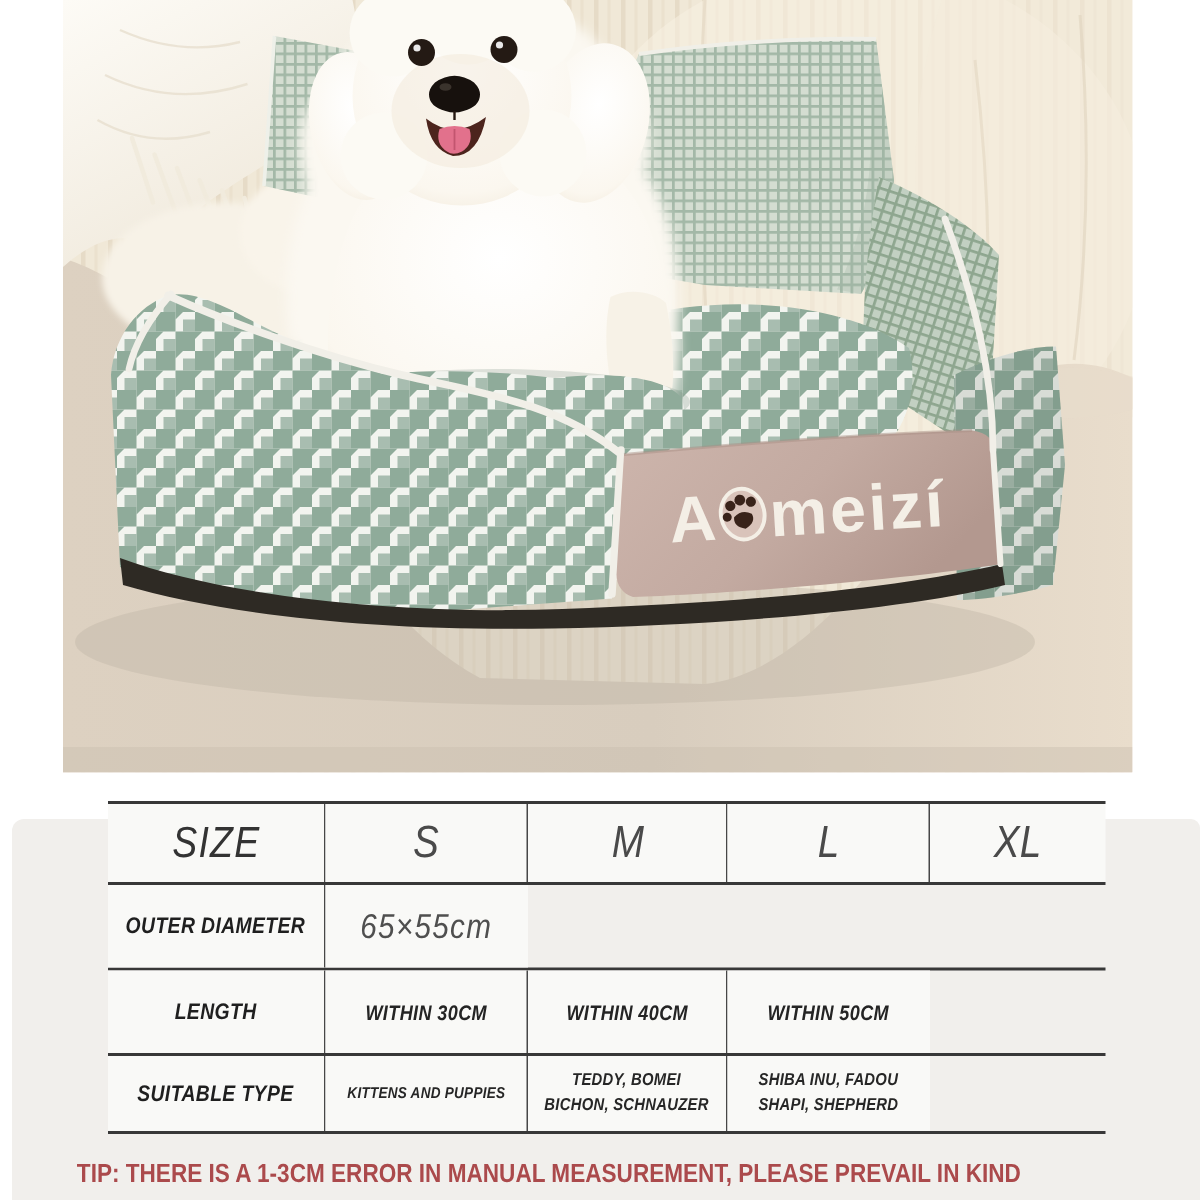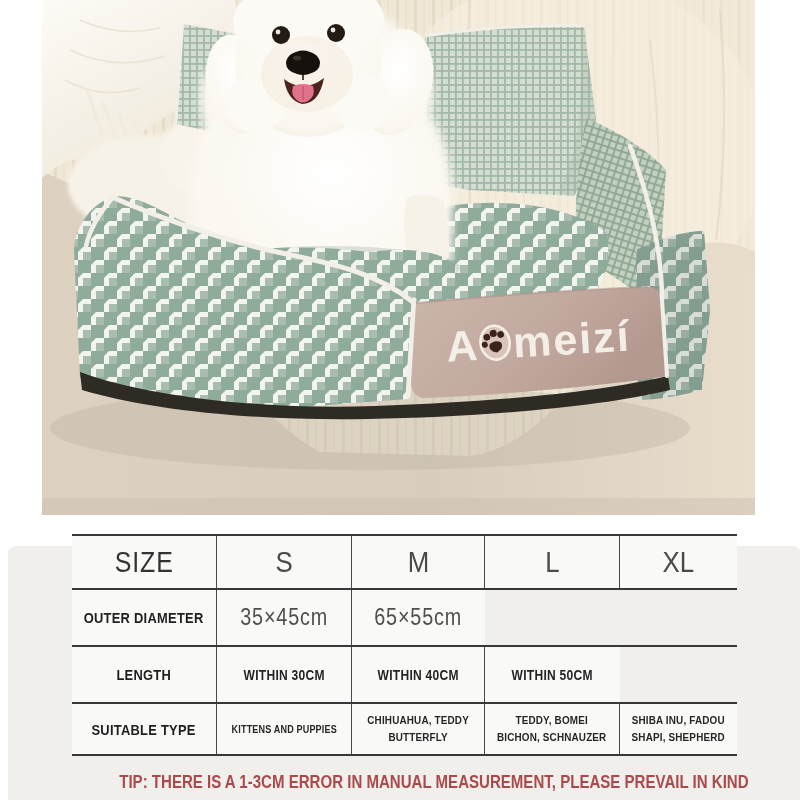--- a/index.html
+++ b/index.html
@@ -6,32 +6,32 @@
   .screen{position:relative;width:800px;height:800px;background:#ffffff;overflow:hidden;
           font-family:"Liberation Sans",sans-serif;}
   .photo{position:absolute;left:0;top:0;width:800px;height:515px;}
   .panel{position:absolute;left:8px;top:546px;width:792px;height:254px;
          background:#f1efec;border-radius:8px 6px 0 0;}
   .size-table{position:absolute;left:72px;top:534px;width:665px;border-top:2px solid #383838;}
   .t-row{display:grid;grid-template-columns:145px 135px 133px 135px 117px;
          border-bottom:2px solid #383838;}
   .t-head{height:52px}.t-r1{height:55px}.t-r2{height:55px}.t-r3{height:50px}
   .cell{background:#f9f9f7;border-right:1.5px solid #474747;display:flex;
-        align-items:center;justify-content:center;text-align:center;overflow:hidden;}
+        align-items:center;justify-content:center;text-align:center;overflow:hidden;font-style:italic;}
   .cell:last-child{border-right:none;}
   .cx{display:inline-block;transform:scaleX(0.86);transform-origin:center center;white-space:pre-line;}
   .h-size{font-size:29px;color:#333;letter-spacing:1px;}
   .h-letter{font-size:30px;color:#4a4a4a;font-weight:400;}
   .lab{font-size:15px;font-weight:bold;color:#1f1f1f;letter-spacing:.3px;}
   .val{font-size:23px;color:#4f4f4f;letter-spacing:1px;}
   .within{font-size:14px;font-weight:bold;color:#242424;letter-spacing:.3px;}
   .breed{font-size:11.5px;font-weight:bold;color:#262626;line-height:1.45;letter-spacing:.2px;}
   .breed-s{font-size:10.5px;font-weight:bold;color:#262626;letter-spacing:.2px;}
   .tip{position:absolute;left:0;top:766px;width:800px;height:32px;line-height:32px;
-       text-align:right;font-weight:bold;font-size:17.5px;color:#ab4a4c;}
+       text-align:left;font-weight:bold;font-size:17.5px;color:#ab4a4c;}
 </style>
 </head>
 <body>
 
 <div class="screen">
 
   <div class="photo">
   <svg width="800" height="515" viewBox="0 0 800 515">
     <defs>
       <clipPath id="ph">
@@ -240,23 +240,20 @@
         </div>
       <div class="cell">
           <span class="cx h-letter">XL</span>
         </div>
     </div>
     <div class="t-row t-r1">
       <div class="cell">
           <span class="cx lab">OUTER DIAMETER</span>
         </div>
       <div class="cell">
-          <span class="cx val">35×45cm</span>
-        </div>
-      <div class="cell">
           <span class="cx val">65×55cm</span>
         </div>
     </div>
     <div class="t-row t-r2">
       <div class="cell">
           <span class="cx lab">LENGTH</span>
         </div>
       <div class="cell">
           <span class="cx within">WITHIN 30CM</span>
         </div>
@@ -266,24 +263,20 @@
       <div class="cell">
           <span class="cx within">WITHIN 50CM</span>
         </div>
     </div>
     <div class="t-row t-r3">
       <div class="cell">
           <span class="cx lab">SUITABLE TYPE</span>
         </div>
       <div class="cell">
           <span class="cx breed-s">KITTENS AND PUPPIES</span>
-        </div>
-      <div class="cell">
-          <span class="cx breed">CHIHUAHUA, TEDDY
-BUTTERFLY</span>
         </div>
       <div class="cell">
           <span class="cx breed">TEDDY, BOMEI
 BICHON, SCHNAUZER</span>
         </div>
       <div class="cell">
           <span class="cx breed">SHIBA INU, FADOU
 SHAPI, SHEPHERD</span>
         </div>
     </div>

